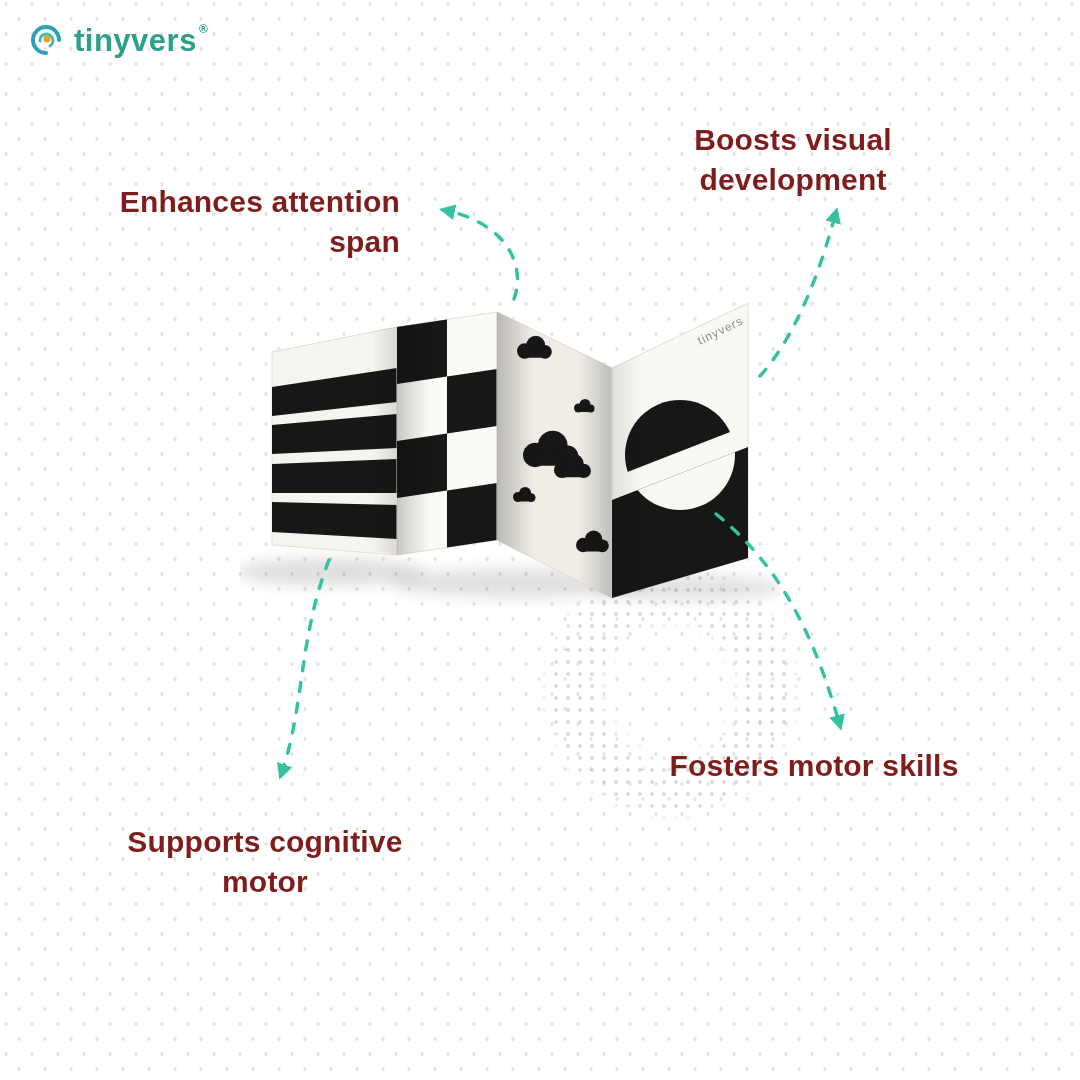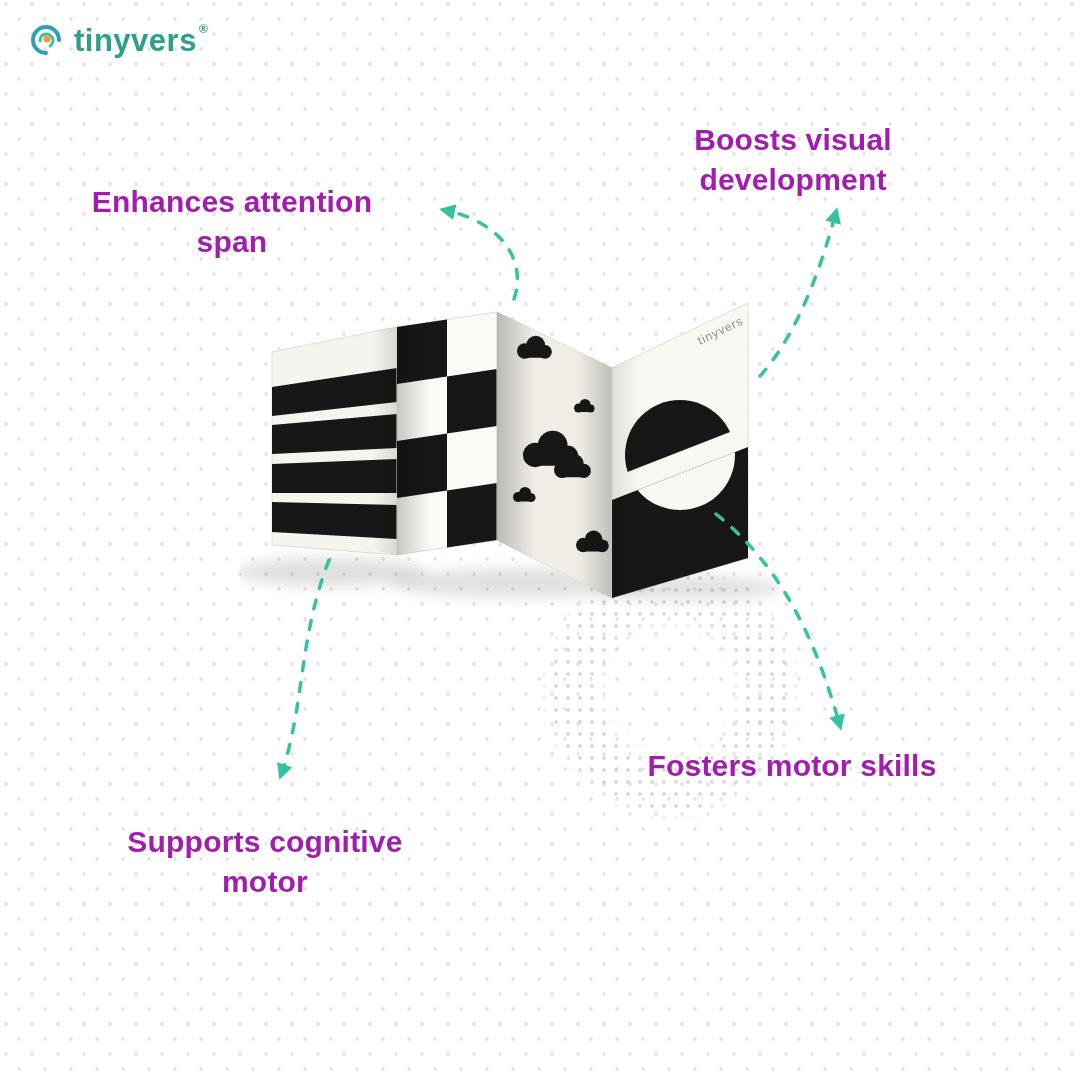--- a/index.html
+++ b/index.html
@@ -30,27 +30,27 @@
     position:absolute;left:26px;top:20px;
     display:flex;align-items:center;gap:8px;
   }
   .logo-icon{width:40px;height:40px;display:block;}
   .logo-text{
     font-size:31px;font-weight:700;color:#2ca08a;letter-spacing:.5px;
     display:flex;align-items:flex-start;line-height:1;
   }
   .logo-text sup{font-size:12px;margin-left:2px;transform:translateY(-2px);}
   .benefit{
-    position:absolute;color:#a21caf;font-weight:700;
+    position:absolute;color:#7f1d1d;font-weight:700;
     font-size:30px;line-height:1.32;text-align:center;letter-spacing:.2px;
   }
-  #label-tl{left:72px;top:182px;width:320px;}
+  #label-tl{left:80px;top:182px;width:320px;text-align:right;}
   #label-tr{left:648px;top:120px;width:290px;}
   #label-bl{left:95px;top:822px;width:340px;}
-  #label-br{left:642px;top:746px;width:300px;}
+  #label-br{left:664px;top:746px;width:300px;}
   .product-svg{position:absolute;left:240px;top:280px;width:540px;height:340px;}
   .arrows-svg{position:absolute;inset:0;width:1080px;height:1080px;pointer-events:none;}
 </style>
 </head>
 <body>
 
 <div class="bg-dots"></div>
 <div class="halftone"></div>
 
 <div class="logo">

